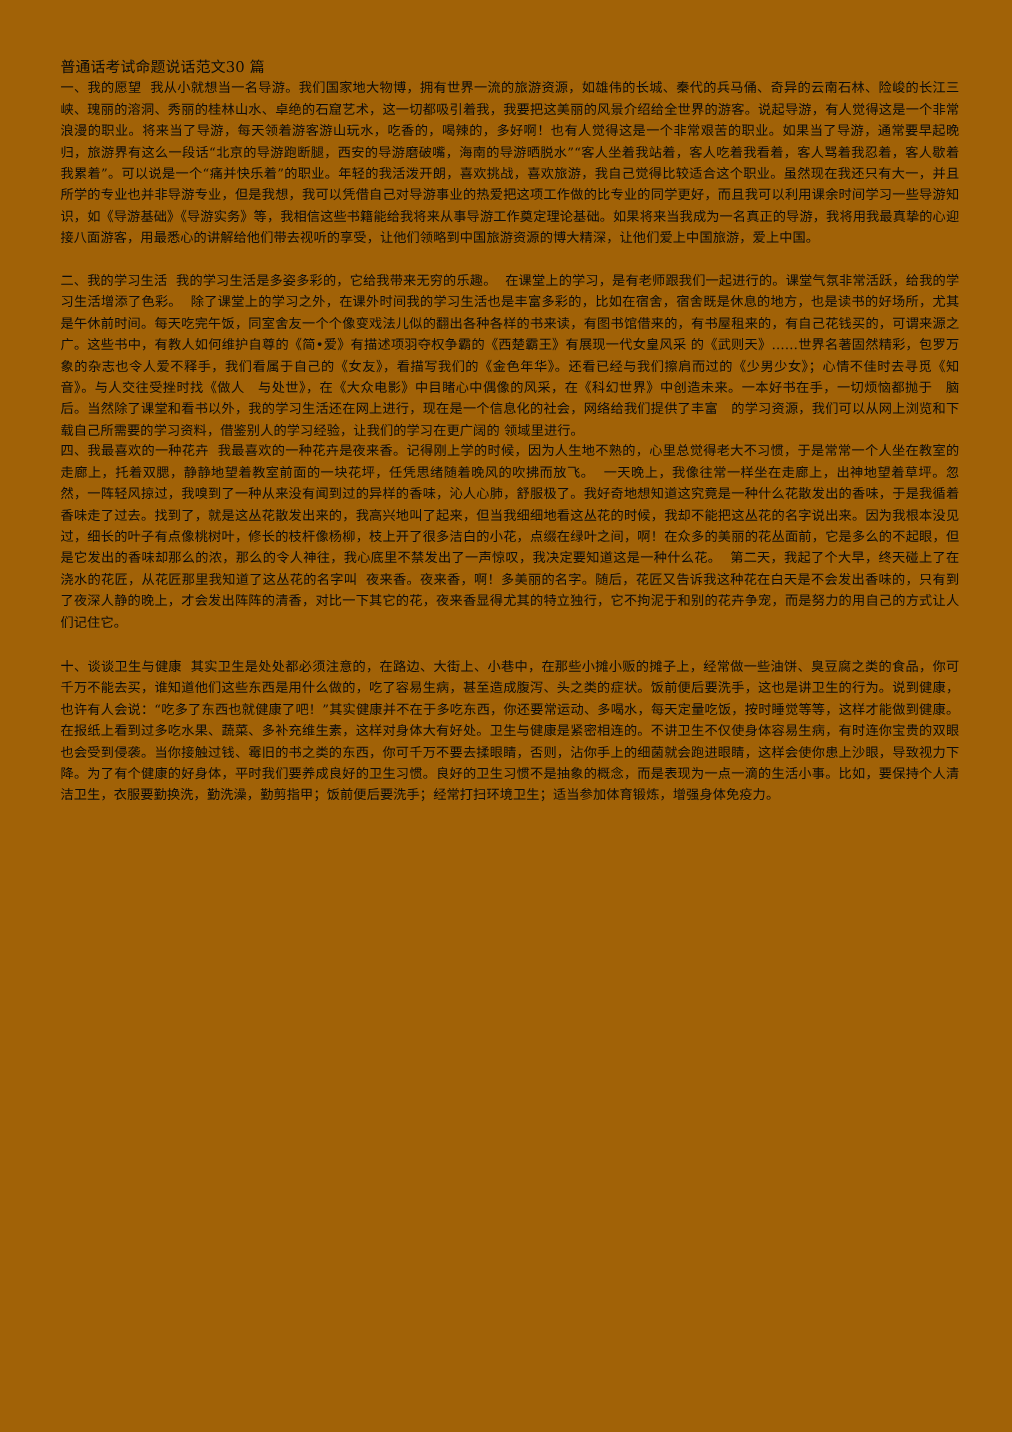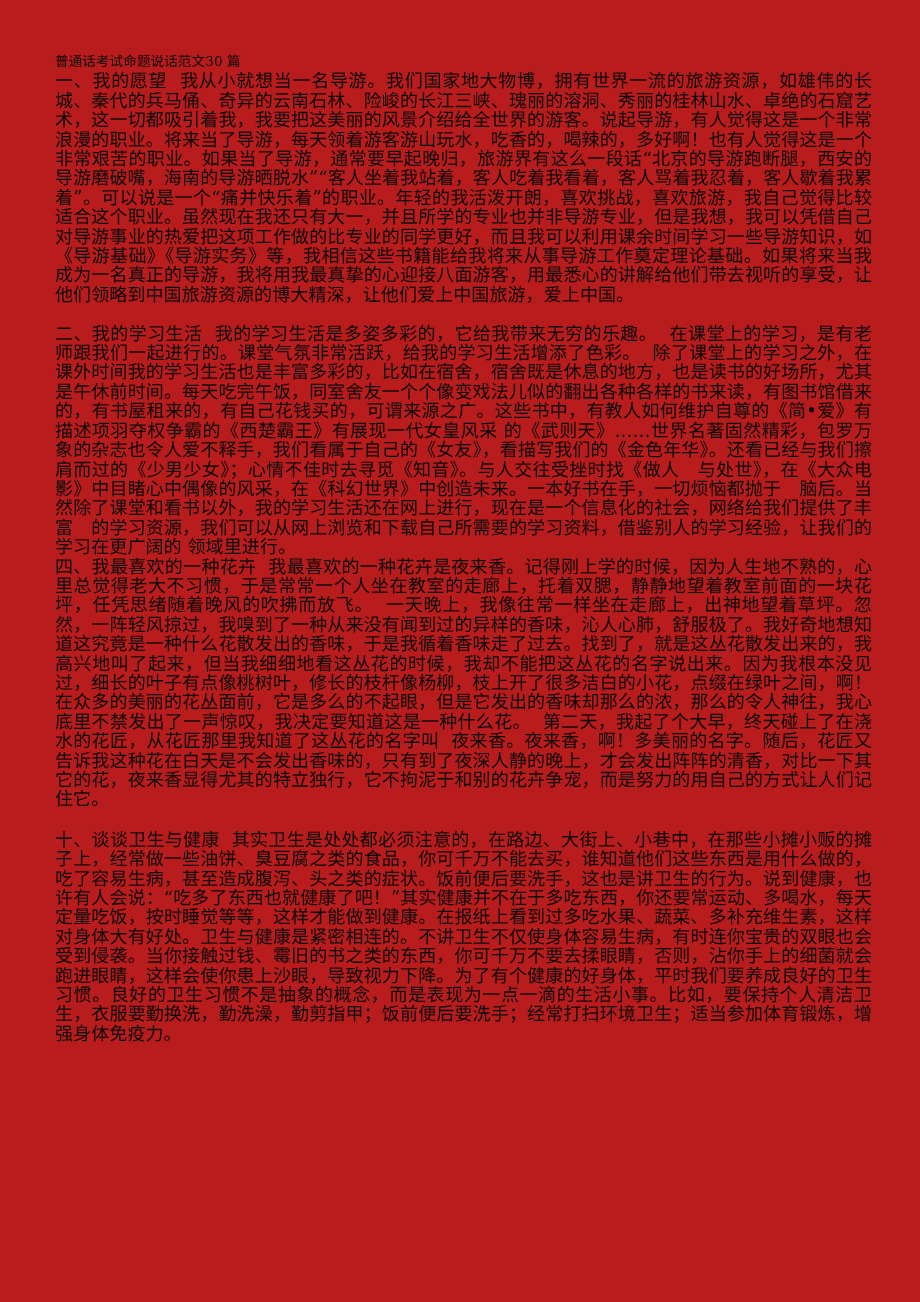--- a/index.html
+++ b/index.html
@@ -14,35 +14,35 @@
     overflow: hidden;
     font-family: "DejaVu Serif", "Liberation Serif", serif;
     color: #0b0b0b;
     -webkit-font-smoothing: antialiased;
   }
 
   .page {
     box-sizing: border-box;
     width: 920px;
     height: 1302px;
-    background: #b91c1c;
+    background: #a16207;
     padding: 52px 48px 0 55px;
   }
 
   .doc-title {
     font-size: 13.5px;
     line-height: 19.4px;
     letter-spacing: 0.15px;
     margin: 0 0 0 0;
     text-align: left;
     white-space: pre-wrap;
   }
 
   .para {
-    font-size: 18px;
+    font-size: 12px;
     line-height: 19.4px;
     letter-spacing: 0.1px;
     text-align: justify;
     text-justify: inter-ideograph;
     margin: 0;
     white-space: pre-wrap;
     word-break: break-all;
   }
 
   

